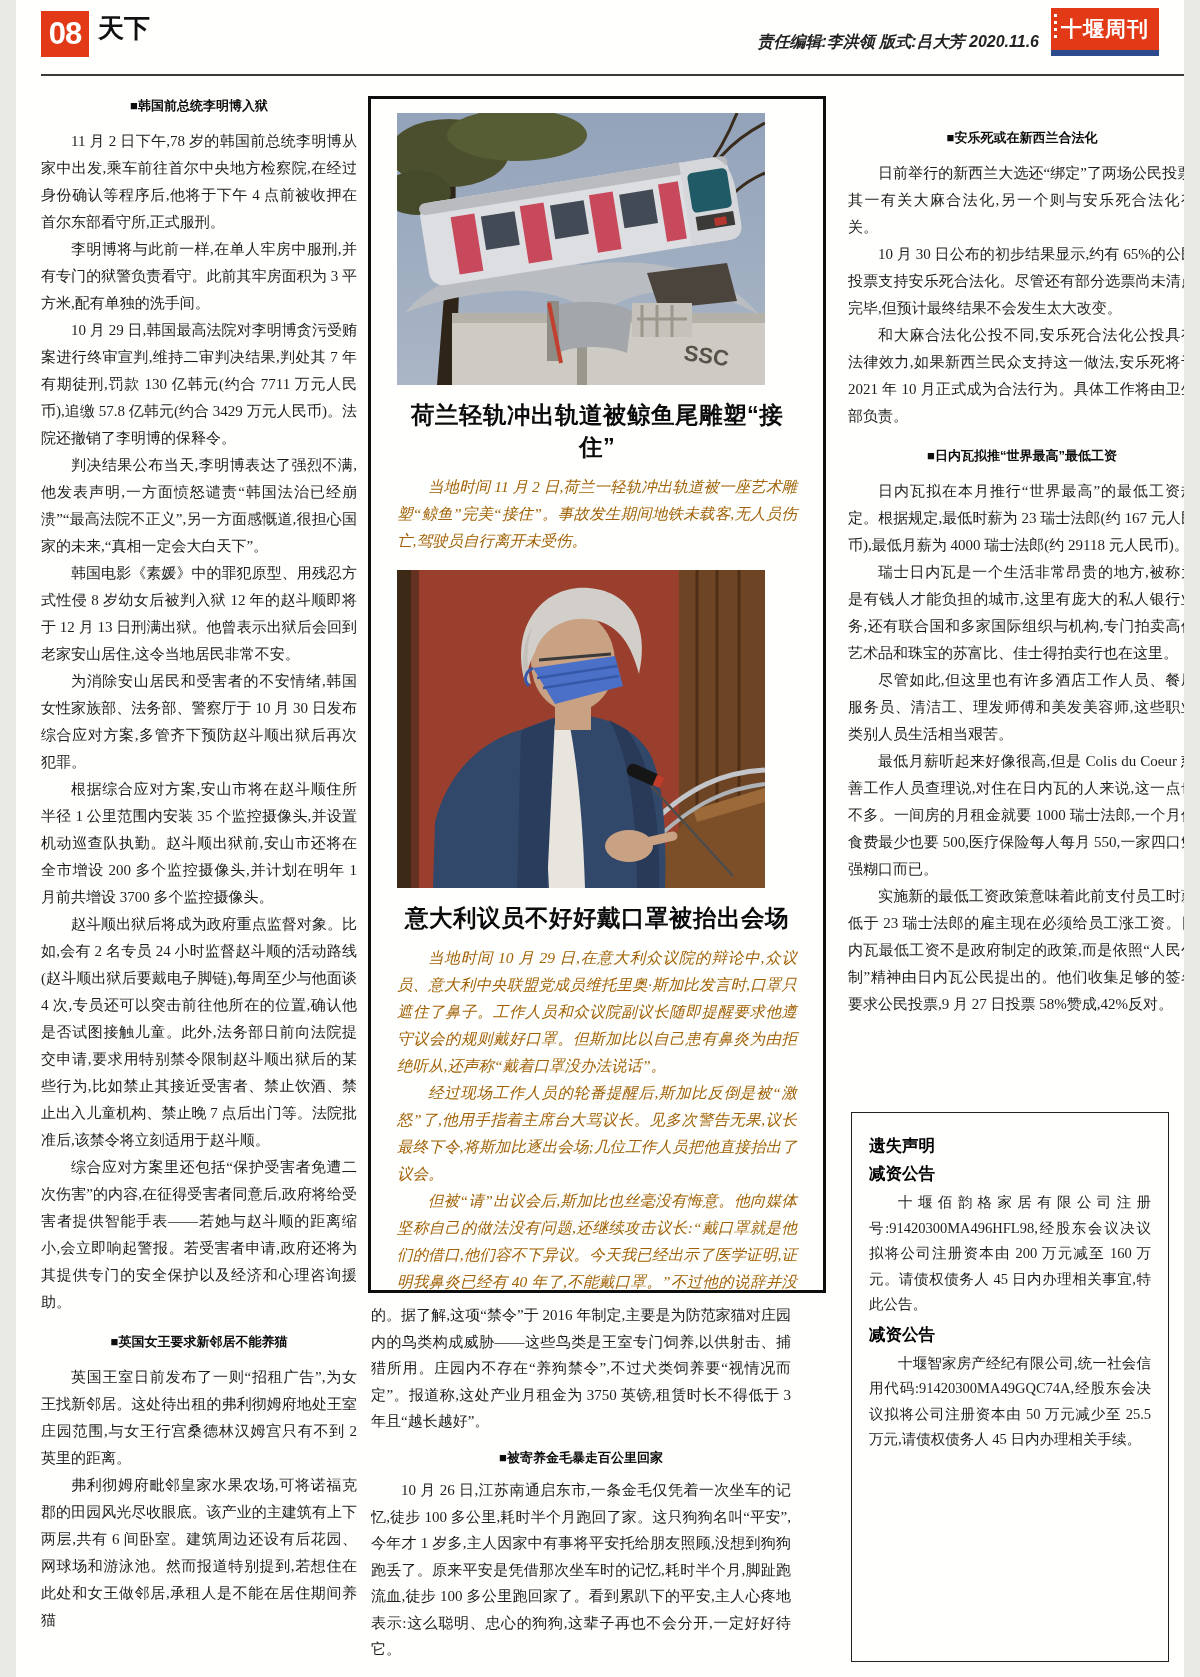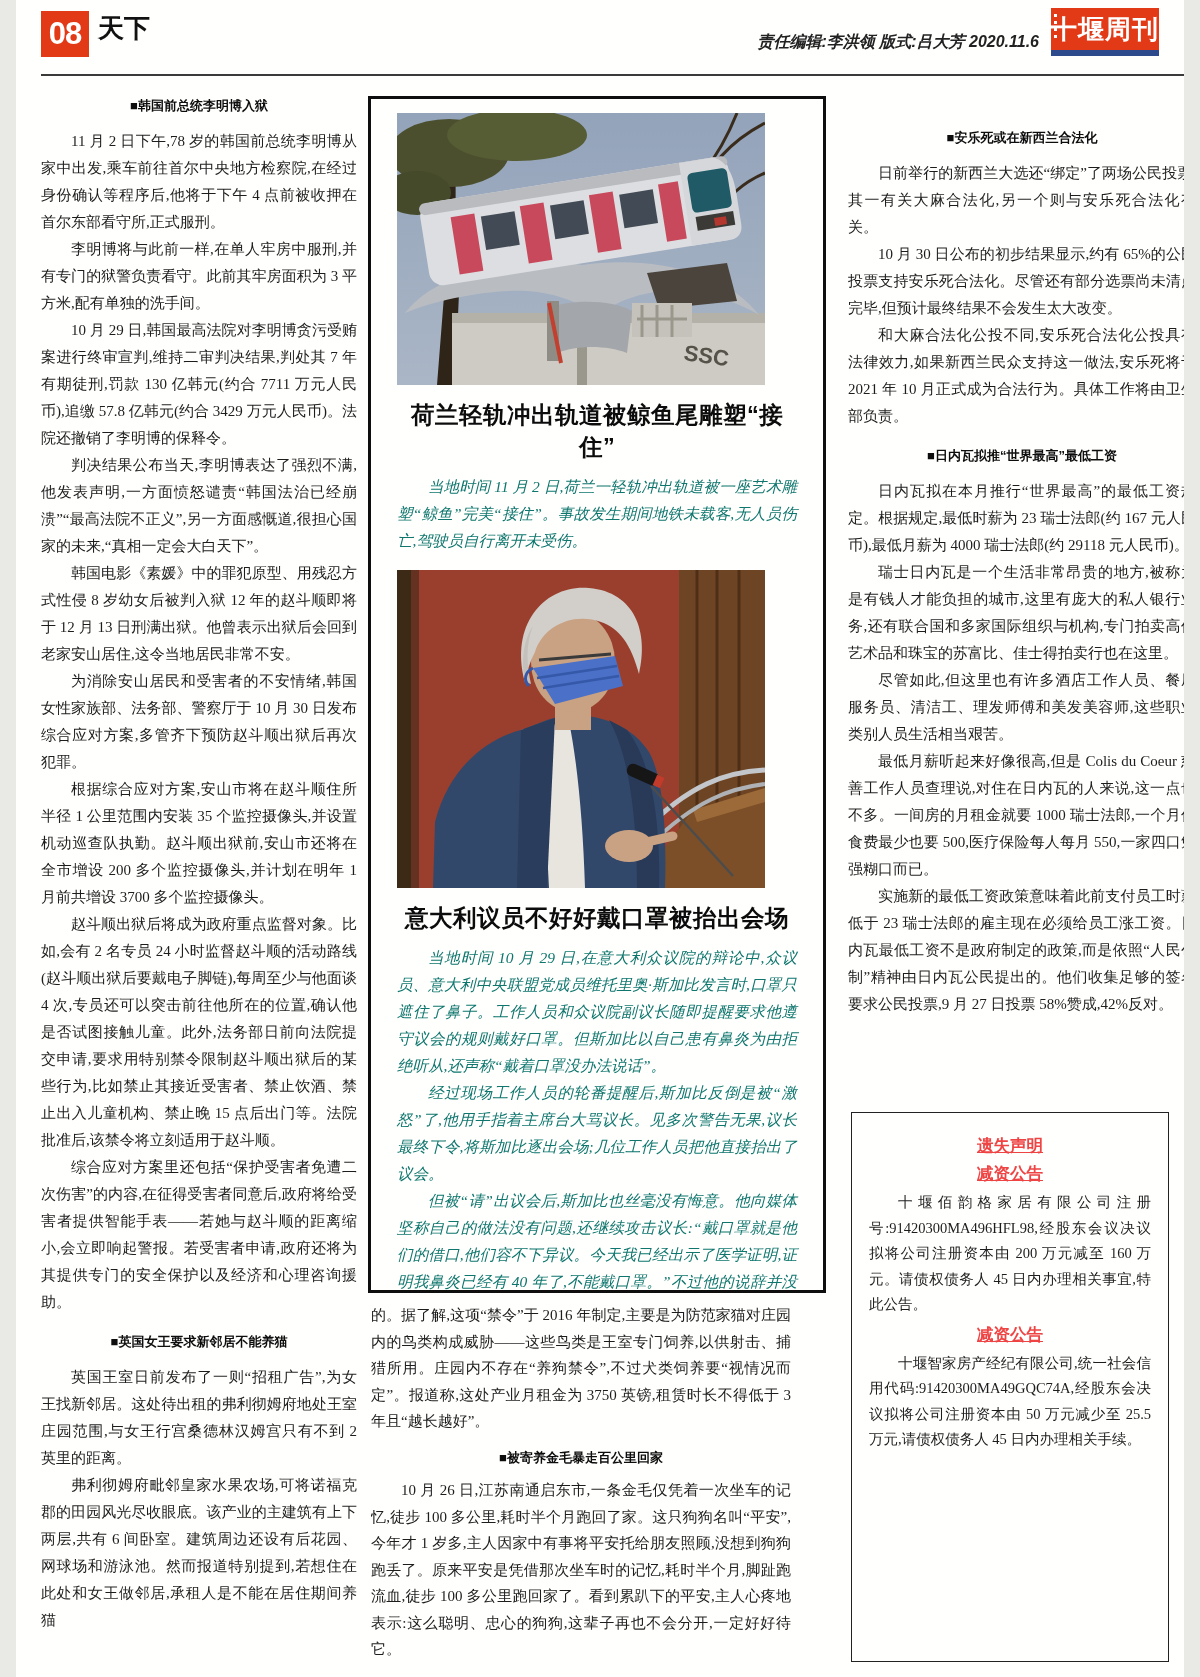--- a/index.html
+++ b/index.html
@@ -20,21 +20,21 @@
   }
   .hdr-editor{
     position:absolute;right:145px;top:32px;
     font-family:"Liberation Sans",sans-serif;font-weight:bold;font-style:italic;
     font-size:16px;color:#222;
   }
   .hdr-mast{
     position:absolute;right:25px;top:8px;width:108px;height:48px;
     background:#e23a16;border-bottom:6px solid #2c4a8c;box-sizing:border-box;
     color:#fff;font-family:"Liberation Sans",sans-serif;font-weight:bold;
-    font-size:26px;text-align:center;line-height:42px;letter-spacing:1px;
+    font-size:21px;text-align:center;line-height:42px;letter-spacing:1px;
   }
   .hdr-mast .dots{position:absolute;left:3px;top:6px;width:3px;}
   .hdr-mast .dots i{display:block;width:3px;height:3px;background:#fff;margin-bottom:4px;}
   .hdr-rule{position:absolute;left:25px;top:74px;width:1155px;height:2px;background:#3a3a3a;}
   
   .col{position:absolute;overflow:hidden;text-align:justify;}
   .col-left{left:25px;top:92px;width:316px;height:1575px;}
   .col-right{left:832px;top:92px;width:348px;height:1005px;margin-top:32px;}
   .headline{
     font-family:"Liberation Sans","DejaVu Sans",sans-serif;font-weight:bold;
@@ -46,35 +46,35 @@
   .feature{
     position:absolute;left:352px;top:96px;width:458px;height:1197px;
     border:3px solid #0e0e0e;box-sizing:border-box;background:#fffffd;
     padding:14px 26px 0 26px;overflow:hidden;text-align:justify;
   }
   .photo{display:block;margin:0;}
   .fheadline{
     font-family:"Liberation Sans","DejaVu Sans",sans-serif;font-weight:bold;
     font-size:23.5px;color:#0c0c0c;text-align:center;margin:14px 0 10px;letter-spacing:.5px;
   }
-  .fbody{font-size:15.5px;line-height:27px;text-indent:2em;font-style:italic;margin:0;color:#0f766e;}
+  .fbody{font-size:15.5px;line-height:27px;text-indent:2em;font-style:italic;margin:0;color:#a16207;}
   
   .below{position:absolute;left:355px;top:1302px;width:420px;height:372px;overflow:hidden;text-align:justify;}
   .cont{font-size:15px;line-height:26.5px;text-indent:0;margin:0;}
   .below .headline{margin:15px 16px 11px;}
   .below .para{line-height:26.5px;}
   
   .nbox{
     position:absolute;left:835px;top:1112px;width:318px;height:550px;
     border:1px solid #222;box-sizing:border-box;background:#fffffd;
     padding:16px 17px 0 17px;overflow:hidden;text-align:justify;
   }
   .ntitle{
     font-family:"Liberation Sans",sans-serif;font-weight:bold;font-size:16.5px;
-    text-align:center;margin:6px 0 5px;color:#ef4444;text-decoration:underline;
+    text-align:left;margin:6px 0 5px;color:#000000;
   }
   .nbody{font-size:14.5px;line-height:25.5px;text-indent:2em;margin:0;}
 </style>
 </head>
 <body>
 
 <div class="page">
 
   <div class="hdr-pageno">08</div>
   <div class="hdr-section">天下</div>
@@ -93,21 +93,21 @@
   <div class="col col-left">
     <div class="headline first">■韩国前总统李明博入狱</div>
     <p class="para">11 月 2 日下午,78 岁的韩国前总统李明博从家中出发,乘车前往首尔中央地方检察院,在经过身份确认等程序后,他将于下午 4 点前被收押在首尔东部看守所,正式服刑。</p>
     <p class="para">李明博将与此前一样,在单人牢房中服刑,并有专门的狱警负责看守。此前其牢房面积为 3 平方米,配有单独的洗手间。</p>
     <p class="para">10 月 29 日,韩国最高法院对李明博贪污受贿案进行终审宣判,维持二审判决结果,判处其 7 年有期徒刑,罚款 130 亿韩元(约合 7711 万元人民币),追缴 57.8 亿韩元(约合 3429 万元人民币)。法院还撤销了李明博的保释令。</p>
     <p class="para">判决结果公布当天,李明博表达了强烈不满,他发表声明,一方面愤怒谴责“韩国法治已经崩溃”“最高法院不正义”,另一方面感慨道,很担心国家的未来,“真相一定会大白天下”。</p>
 
     <p class="para">韩国电影《素媛》中的罪犯原型、用残忍方式性侵 8 岁幼女后被判入狱 12 年的赵斗顺即将于 12 月 13 日刑满出狱。他曾表示出狱后会回到老家安山居住,这令当地居民非常不安。</p>
     <p class="para">为消除安山居民和受害者的不安情绪,韩国女性家族部、法务部、警察厅于 10 月 30 日发布综合应对方案,多管齐下预防赵斗顺出狱后再次犯罪。</p>
     <p class="para">根据综合应对方案,安山市将在赵斗顺住所半径 1 公里范围内安装 35 个监控摄像头,并设置机动巡查队执勤。赵斗顺出狱前,安山市还将在全市增设 200 多个监控摄像头,并计划在明年 1 月前共增设 3700 多个监控摄像头。</p>
-    <p class="para">赵斗顺出狱后将成为政府重点监督对象。比如,会有 2 名专员 24 小时监督赵斗顺的活动路线(赵斗顺出狱后要戴电子脚链),每周至少与他面谈 4 次,专员还可以突击前往他所在的位置,确认他是否试图接触儿童。此外,法务部日前向法院提交申请,要求用特别禁令限制赵斗顺出狱后的某些行为,比如禁止其接近受害者、禁止饮酒、禁止出入儿童机构、禁止晚 15 点后出门等。法院批准后,该禁令将立刻适用于赵斗顺。</p>
+    <p class="para">赵斗顺出狱后将成为政府重点监督对象。比如,会有 2 名专员 24 小时监督赵斗顺的活动路线(赵斗顺出狱后要戴电子脚链),每周至少与他面谈 4 次,专员还可以突击前往他所在的位置,确认他是否试图接触儿童。此外,法务部日前向法院提交申请,要求用特别禁令限制赵斗顺出狱后的某些行为,比如禁止其接近受害者、禁止饮酒、禁止出入儿童机构、禁止晚 7 点后出门等。法院批准后,该禁令将立刻适用于赵斗顺。</p>
     <p class="para">综合应对方案里还包括“保护受害者免遭二次伤害”的内容,在征得受害者同意后,政府将给受害者提供智能手表——若她与赵斗顺的距离缩小,会立即响起警报。若受害者申请,政府还将为其提供专门的安全保护以及经济和心理咨询援助。</p>
 
     <div class="headline">■英国女王要求新邻居不能养猫</div>
     <p class="para">英国王室日前发布了一则“招租广告”,为女王找新邻居。这处待出租的弗利彻姆府地处王室庄园范围,与女王行宫桑德林汉姆宫只有不到 2 英里的距离。</p>
     <p class="para">弗利彻姆府毗邻皇家水果农场,可将诺福克郡的田园风光尽收眼底。该产业的主建筑有上下两层,共有 6 间卧室。建筑周边还设有后花园、网球场和游泳池。然而报道特别提到,若想住在此处和女王做邻居,承租人是不能在居住期间养猫</p>
   </div>
 
   <div class="feature">
 
     <svg class="photo" width="368" height="272" viewBox="0 0 368 272">

